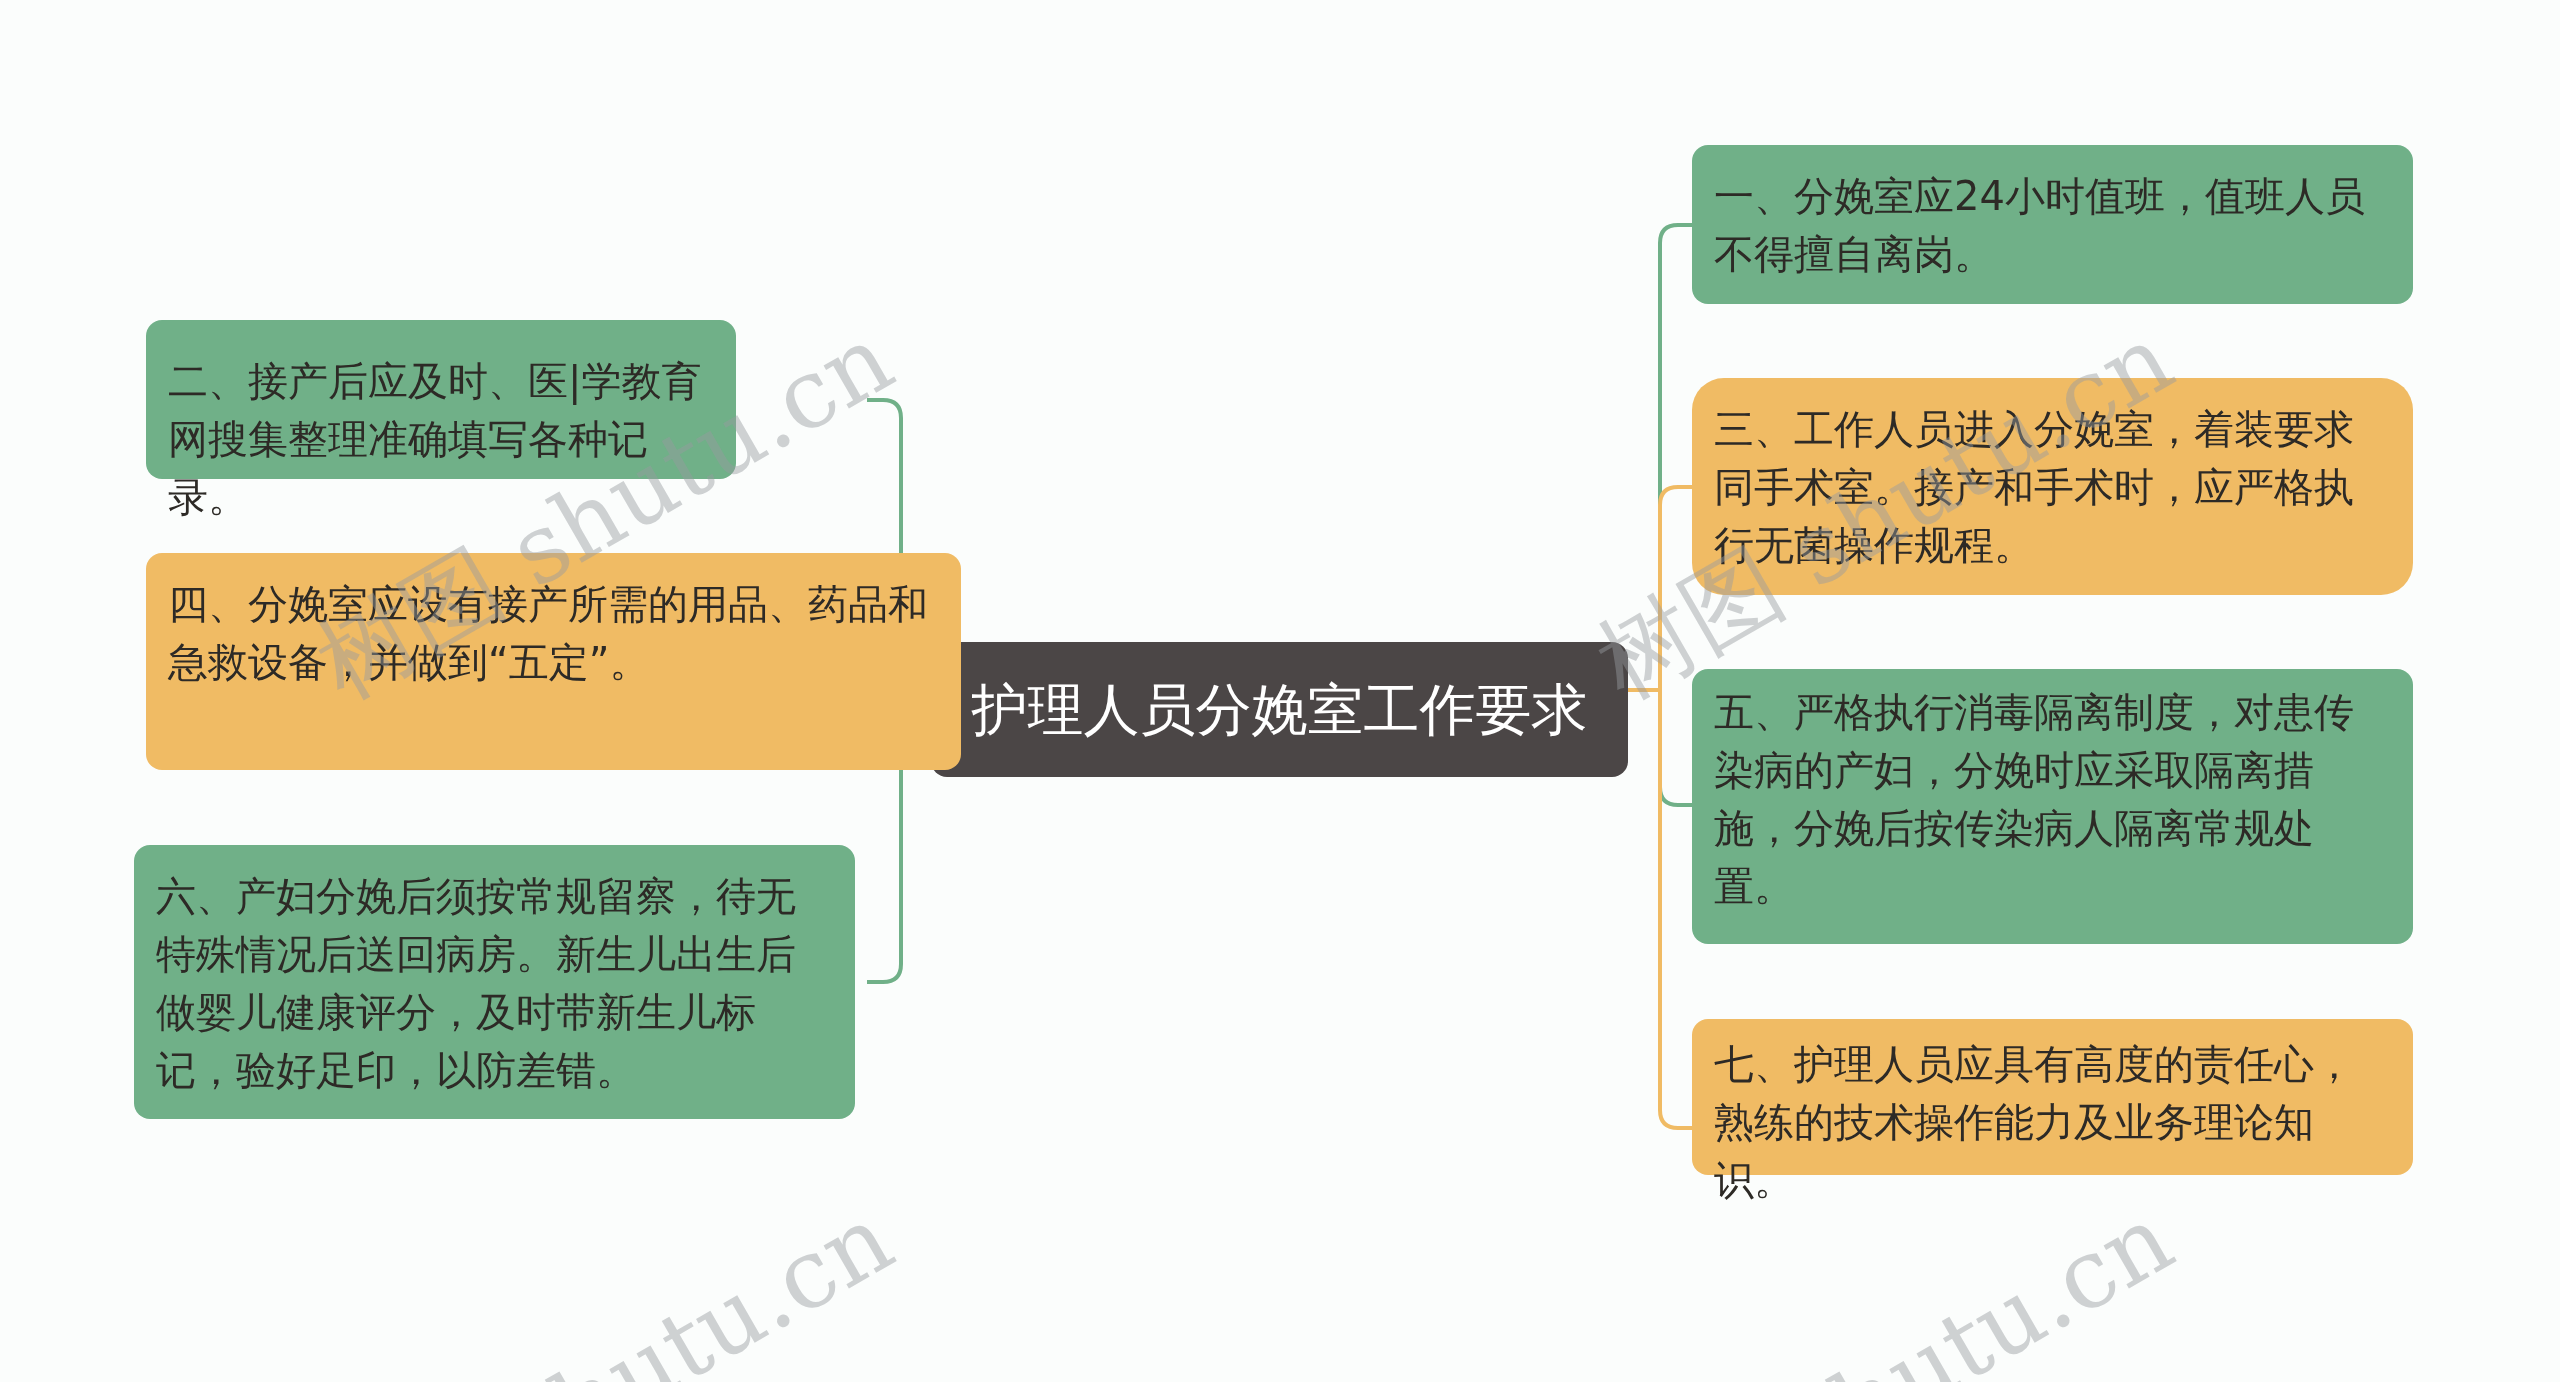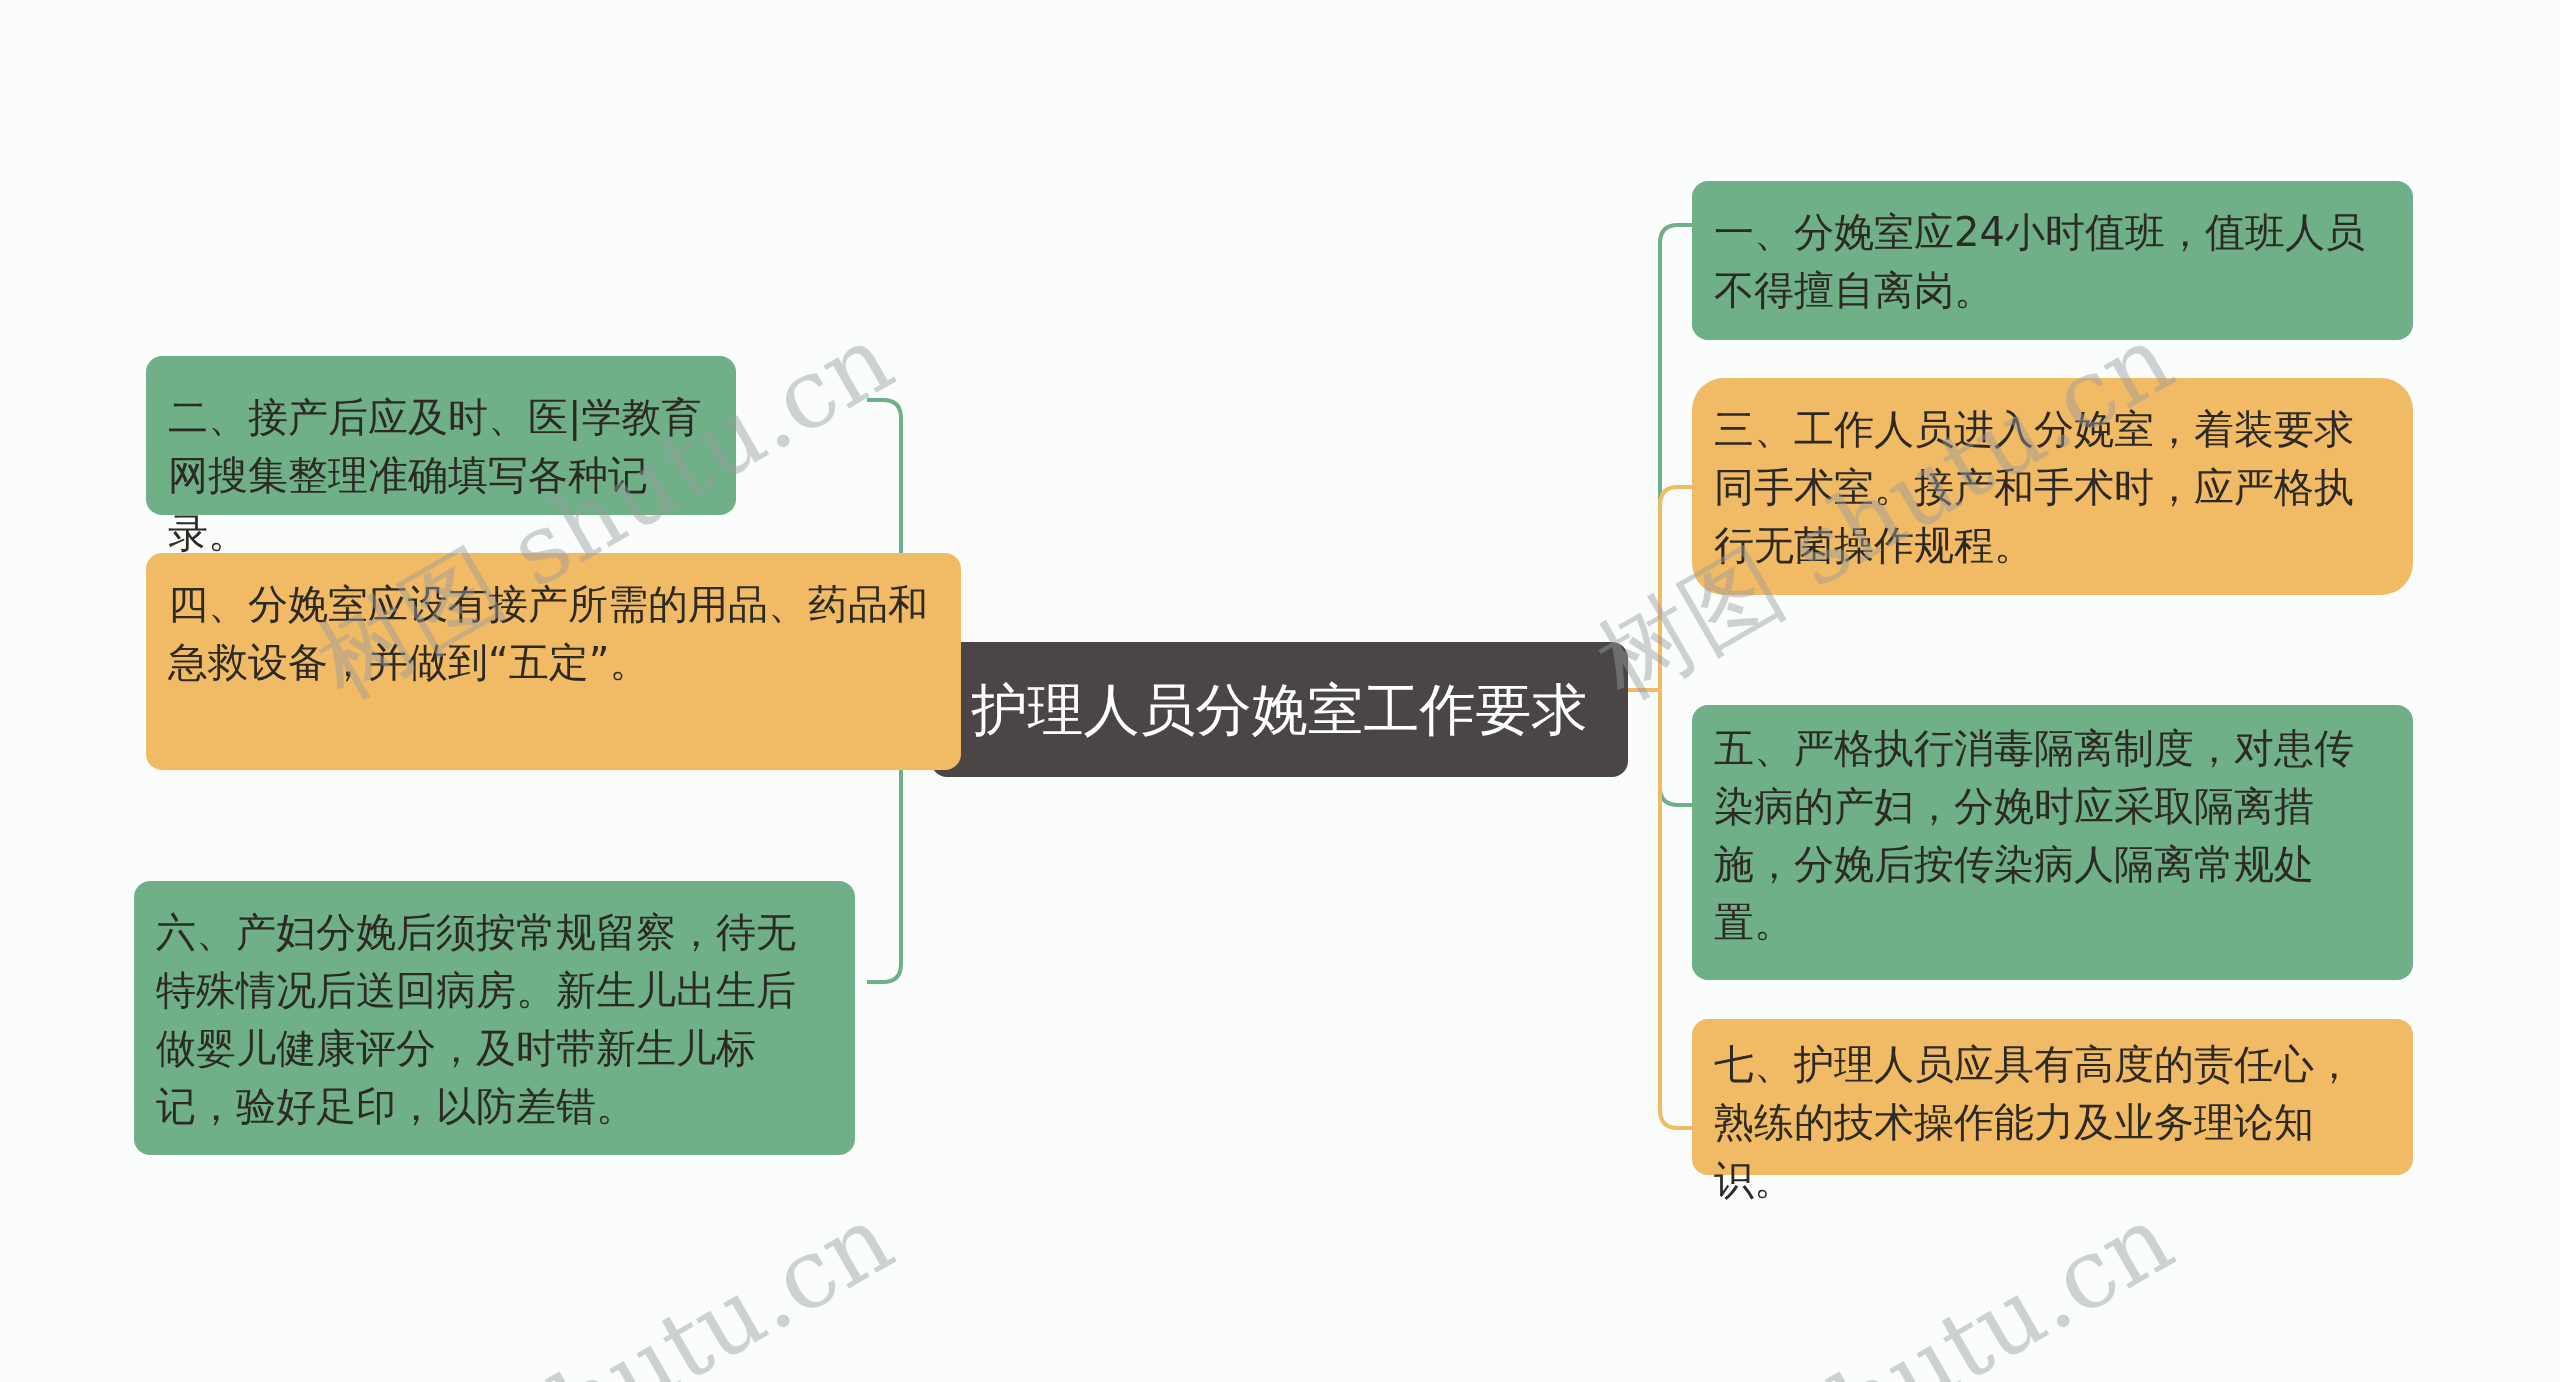--- a/index.html
+++ b/index.html
@@ -11,21 +11,21 @@
   .canvas { position: absolute; left: 0; top: 0; width: 2560px; height: 1382px; }
   svg.links { position: absolute; left: 0; top: 0; width: 2560px; height: 1382px; }
   .node {
     position: absolute; box-sizing: border-box;
     border-radius: 16px;
     color: #2d2a26;
     font-size: 40px; line-height: 58px;
     padding: 14px 22px;
     word-break: break-all;
   }
-  .node.green { background: #70b088; margin-top: 36px; }
+  .node.green { background: #70b088; }
   .node.orange { background: #f0bb64; }
   .center {
     position: absolute; box-sizing: border-box;
     background: #4b4646; color: #ffffff;
     border-radius: 16px;
     font-size: 56px; line-height: 135px;
     text-align: center; white-space: nowrap;
   }
   .wm {
     position: absolute; color: rgba(150,155,160,0.45);

